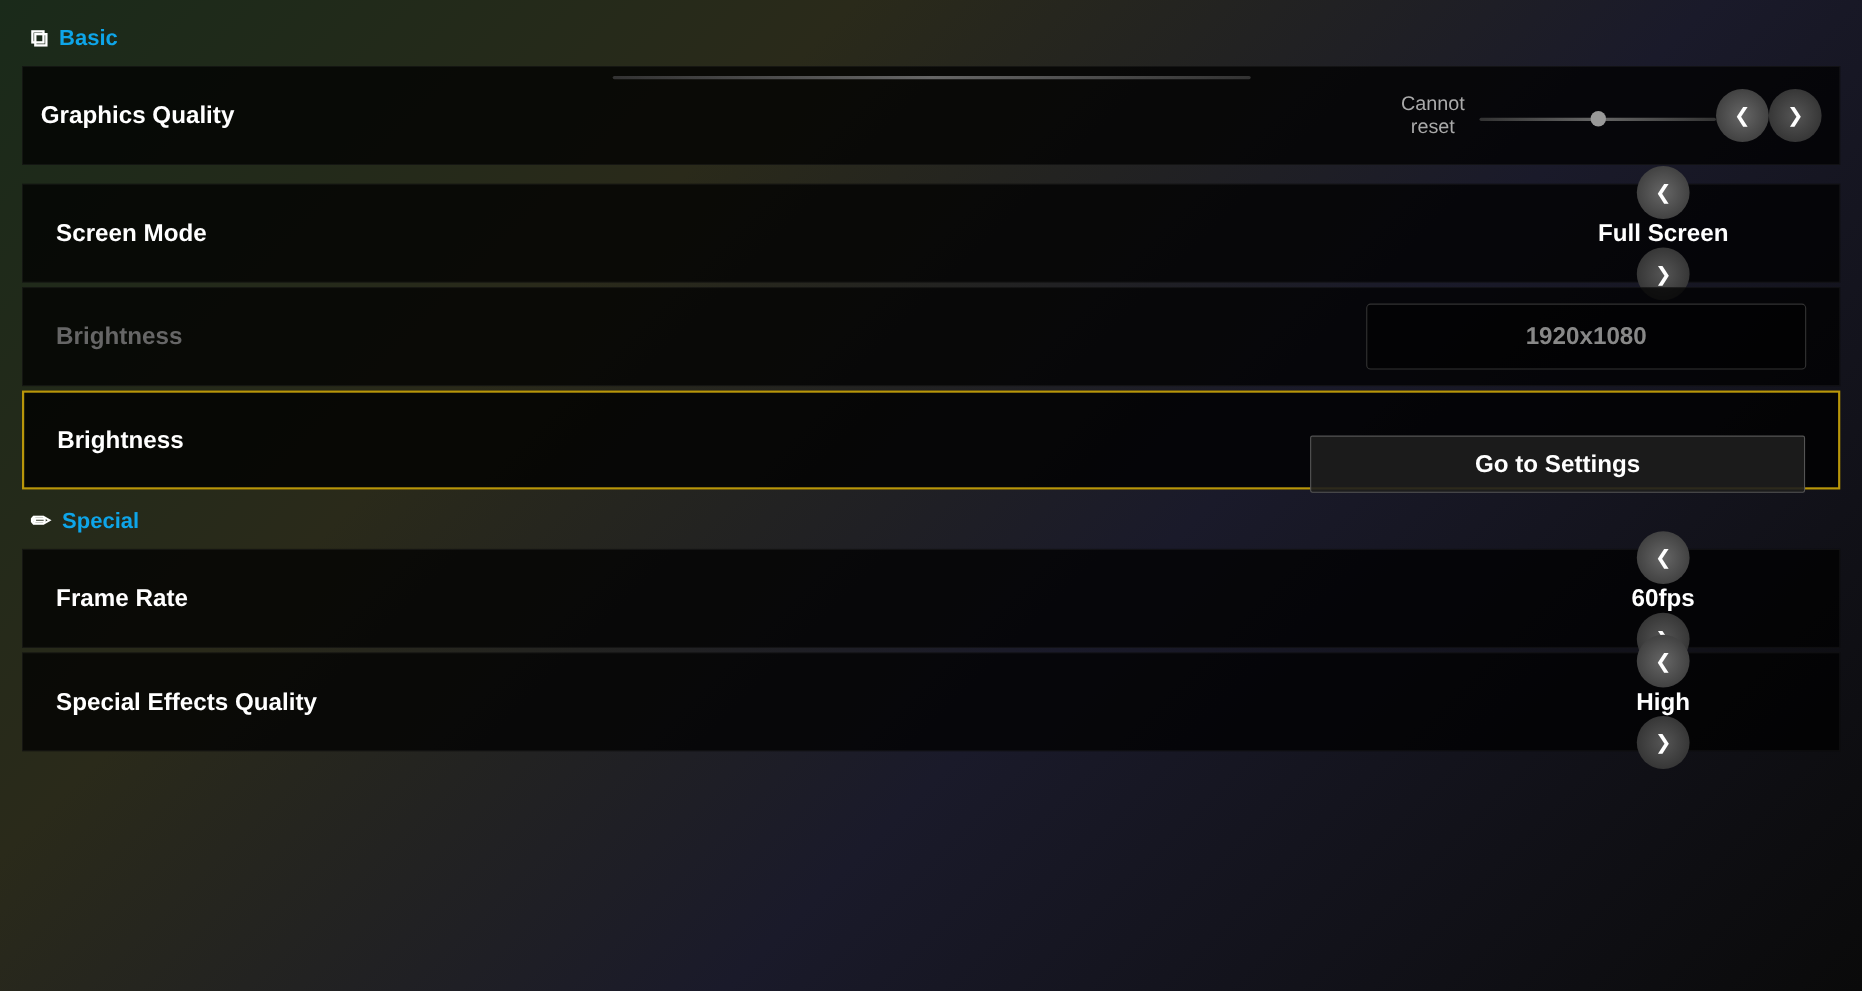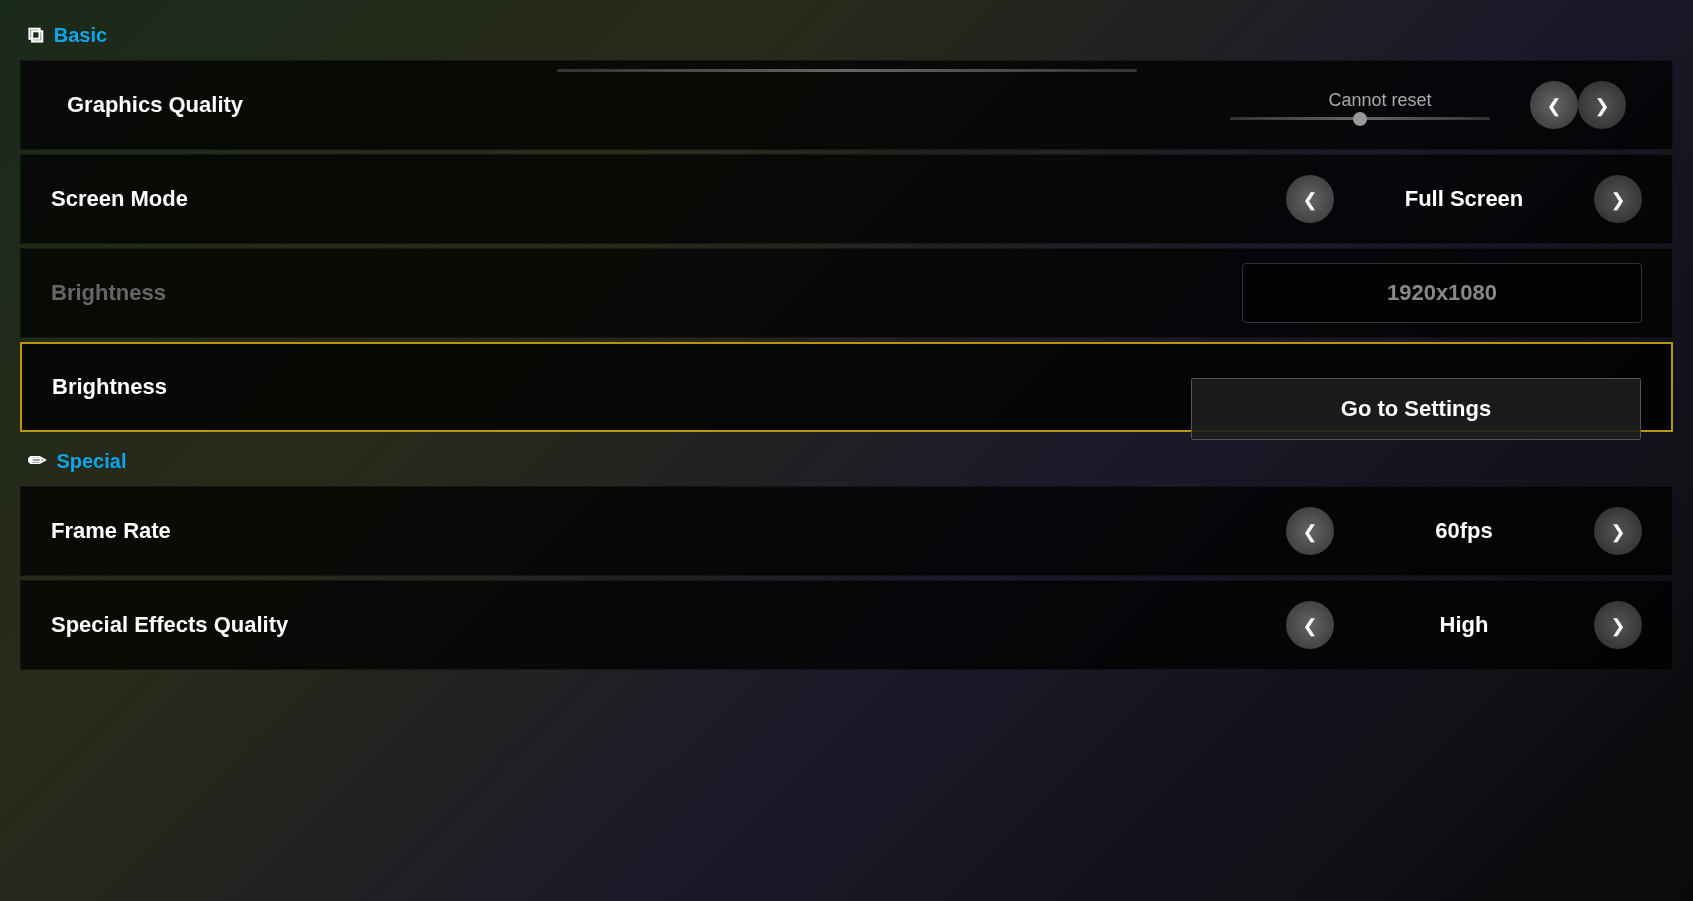--- a/index.html
+++ b/index.html
@@ -69,20 +69,21 @@
     }
 
     .setting-label.dimmed {
       color: #666666;
     }
 
     .setting-control {
       display: flex;
       align-items: center;
       gap: 0;
+      flex-direction: column;
     }
 
     .arrow-btn {
       width: 48px;
       height: 48px;
       border-radius: 50%;
       background: #444444;
       border: none;
       cursor: pointer;
       display: flex;
@@ -127,21 +128,21 @@
       color: #888888;
       font-size: 22px;
       font-weight: bold;
       border-radius: 4px;
     }
 
     .goto-settings-btn {
       min-width: 450px;
       background: rgba(30,30,30,0.9);
       border: 1px solid #555;
-      height: 62px;
+      height: 52px;
       display: flex;
       align-items: center;
       justify-content: center;
       color: #ffffff;
       font-size: 22px;
       font-weight: bold;
       cursor: pointer;
       border-radius: 2px;
       margin-top: 44px;
     }
@@ -162,39 +163,40 @@
 
     .section-custom-icon::before {
       content: '✏';
     }
 
     .graphics-quality-row {
       display: flex;
       align-items: center;
       background: rgba(0, 0, 0, 0.75);
       border: 1px solid rgba(255,255,255,0.05);
-      margin-bottom: 4px;
-      padding: 0 46px;
+      margin-bottom: 17px;
+      padding: 0 16px;
       height: 90px;
       position: relative;
     }
 
     .graphics-label-area {
       flex: 1;
     }
 
     .graphics-right-area {
       display: flex;
       align-items: center;
       gap: 0;
     }
 
     .cannot-reset-section {
       display: flex;
-      flex-direction: column;
+      flex-direction: row;
+      align-items: center;
       width: 300px;
     }
 
     .slider-line {
       width: 260px;
       height: 3px;
       background: linear-gradient(90deg, #333, #666, #333);
       border-radius: 2px;
       position: relative;
       margin-top: 6px;

